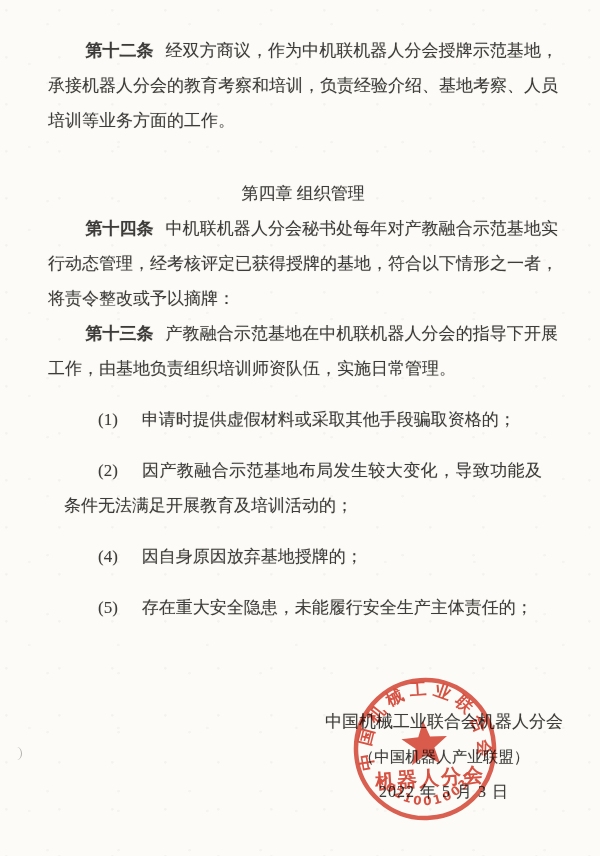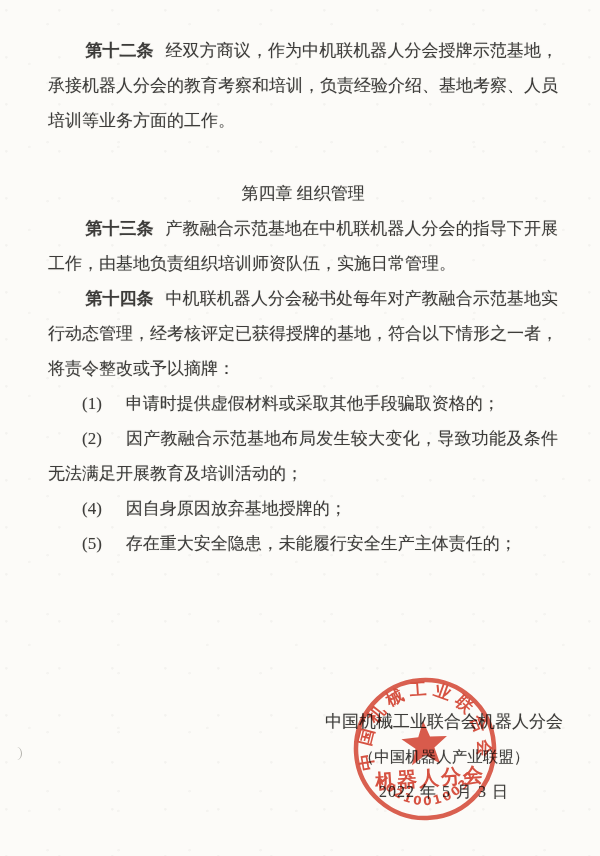--- a/index.html
+++ b/index.html
@@ -28,21 +28,21 @@
   p.para { margin: 0; text-indent: 2.2em; }
   .art-label { font-weight: bold; margin-right: .7em; }
   h3.chapter {
     margin: 38px 0 0 0;
     font-size: 17px;
     line-height: 35px;
     font-weight: normal;
     text-align: center;
     text-indent: 0;
   }
-  p.item { margin: 0; text-indent: 2em; }
+  p.item { margin: 16px; text-indent: 2em; }
   p.item .num { margin-right: 1.4em; }
   .signature {
     position: absolute;
     left: 304px; top: 704px;
     width: 280px;
     line-height: 35px;
     text-align: center;
     text-shadow: 0 0 1px rgba(90,88,84,.35);
   }
   .sig-org { font-size: 17px; }
@@ -82,23 +82,23 @@
 </style>
 </head>
 <body>
 
 <div class="page">
 
   <p class="para"><b class="art-label">第十二条</b><span>经双方商议，作为中机联机器人分会授牌示范基地，承接机器人分会的教育考察和培训，负责经验介绍、基地考察、人员培训等业务方面的工作。</span></p>
 
   <h3 class="chapter">第四章 组织管理</h3>
 
+  <p class="para"><b class="art-label">第十四条</b><span>中机联机器人分会秘书处每年对产教融合示范基地实行动态管理，经考核评定已获得授牌的基地，符合以下情形之一者，将责令整改或予以摘牌：</span></p>
+
   <p class="para"><b class="art-label">第十三条</b><span>产教融合示范基地在中机联机器人分会的指导下开展工作，由基地负责组织培训师资队伍，实施日常管理。</span></p>
-
-  <p class="para"><b class="art-label">第十四条</b><span>中机联机器人分会秘书处每年对产教融合示范基地实行动态管理，经考核评定已获得授牌的基地，符合以下情形之一者，将责令整改或予以摘牌：</span></p>
 
   <p class="item"><span class="num">(1)</span><span>申请时提供虚假材料或采取其他手段骗取资格的；</span></p>
   <p class="item"><span class="num">(2)</span><span>因产教融合示范基地布局发生较大变化，导致功能及条件无法满足开展教育及培训活动的；</span></p>
   <p class="item"><span class="num">(4)</span><span>因自身原因放弃基地授牌的；</span></p>
   <p class="item"><span class="num">(5)</span><span>存在重大安全隐患，未能履行安全生产主体责任的；</span></p>
 
 </div>
 
 <div class="signature">
   <div class="sig-org">中国机械工业联合会机器人分会</div>

